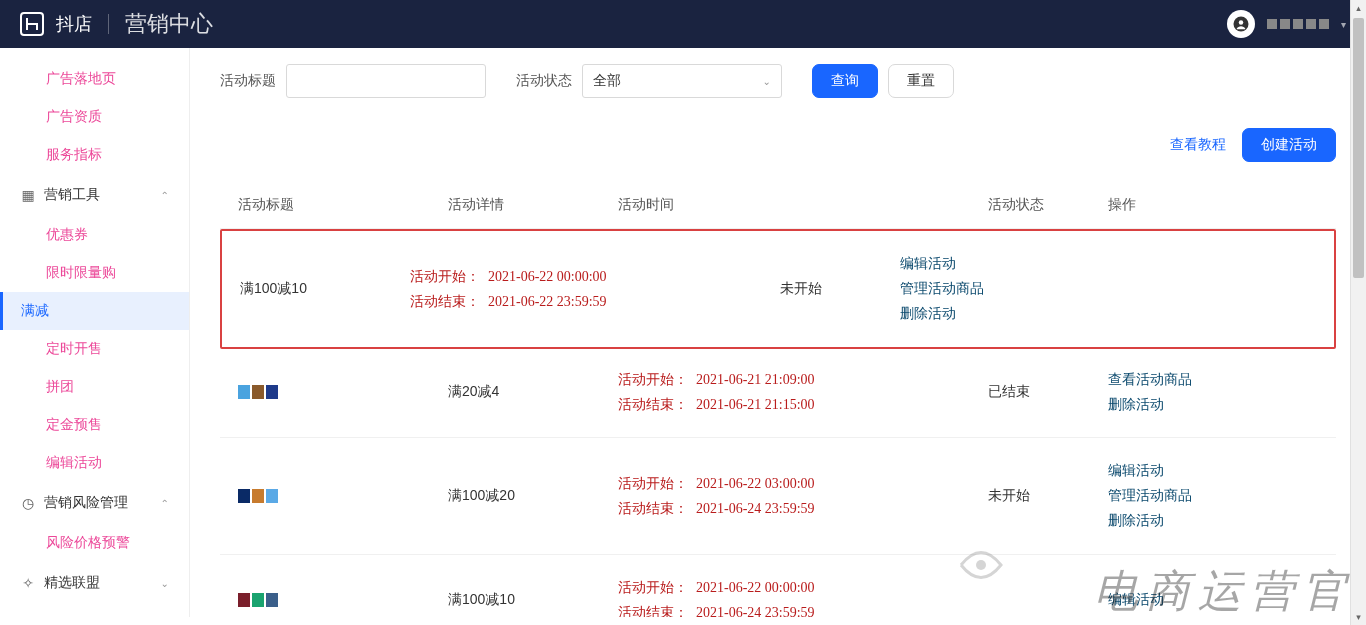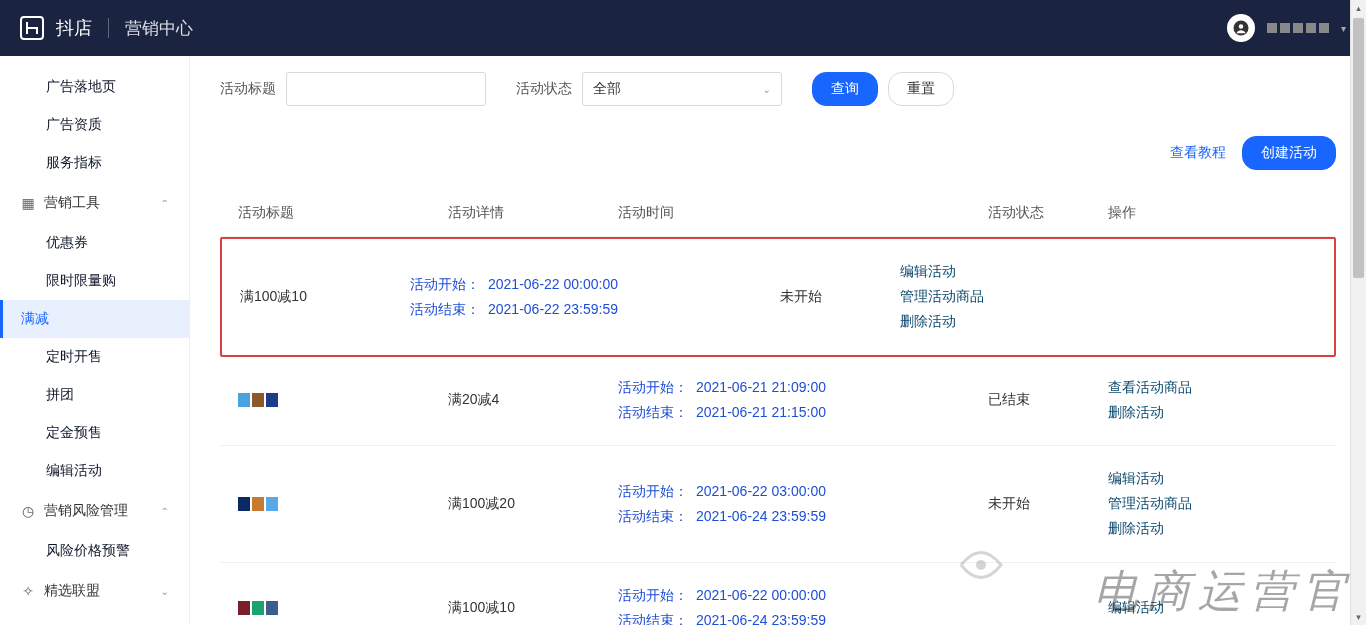--- a/index.html
+++ b/index.html
@@ -1,63 +1,63 @@
 <!DOCTYPE html>
 <html><head>
 <meta charset="utf-8">
 <style>
 * { margin: 0; padding: 0; box-sizing: border-box; }
 body { font-family: -apple-system, BlinkMacSystemFont, "Segoe UI", "PingFang SC", "Microsoft YaHei", sans-serif; font-size: 14px; color: #333; background: #fff; }
 
-.header { background: #1a2340; height: 56px; display: flex; align-items: center; padding: 0 20px; color: #fff; }
+.header { background: #1a2340; height: 48px; display: flex; align-items: center; padding: 0 20px; color: #fff; }
 .header-logo { display: flex; align-items: center; gap: 8px; }
 .logo-icon { width: 24px; height: 24px; border: 2px solid #fff; border-radius: 4px; display: flex; align-items: center; justify-content: center; font-size: 14px; font-weight: bold; }
 .header-brand { font-size: 18px; font-weight: 500; margin-left: 4px; }
 .header-divider { width: 1px; height: 20px; background: rgba(255,255,255,0.3); margin: 0 16px; }
-.header-title { font-size: 17px; font-weight: 400; color: rgba(255,255,255,0.85); }
+.header-title { font-size: 22px; font-weight: 400; color: rgba(255,255,255,0.85); }
 .header-spacer { flex: 1; }
 .header-right { display: flex; align-items: center; gap: 12px; }
 .avatar { width: 28px; height: 28px; border-radius: 50%; background: #fff; display: flex; align-items: center; justify-content: center; }
 .user-blocks { display: flex; gap: 3px; }
 .user-blocks span { background: #888; width: 10px; height: 10px; }
 .chevron-down { font-size: 10px; color: rgba(255,255,255,0.6); }
 
 .layout { display: flex; height: calc(100vh - 56px); }
 .sidebar { width: 190px; border-right: 1px solid #eee; overflow-y: auto; padding-top: 12px; }
-.sidebar-item { padding: 10px 20px 10px 46px; cursor: pointer; color: #0f172a; font-size: 14px; position: relative; }
+.sidebar-item { padding: 10px 20px 10px 46px; cursor: pointer; color: #ec4899; font-size: 14px; position: relative; }
 .sidebar-section { padding: 12px 20px; cursor: pointer; color: #333; font-size: 14px; display: flex; align-items: center; justify-content: space-between; }
 .sidebar-section-left { display: flex; align-items: center; gap: 8px; }
 .sidebar-section .sec-icon { width: 16px; display: inline-flex; justify-content: center; color: #666; font-size: 14px; }
 .sidebar-section .chev { font-size: 10px; color: #999; }
 .sidebar-item.active { background: #e8f0fe; color: #1966ff; border-left: 3px solid #1966ff; padding-left: 18px; }
 
 .main { flex: 1; padding: 16px 30px; overflow-y: auto; background: #fff; position: relative; }
 .filter-bar { display: flex; align-items: center; gap: 30px; margin-bottom: 30px; flex-wrap: wrap; }
 .filter-group { display: flex; align-items: center; gap: 10px; }
 .filter-label { color: #555; font-size: 14px; }
 .input-text { width: 200px; height: 34px; border: 1px solid #d9d9d9; border-radius: 3px; padding: 0 10px; outline: none; }
 .select-box { width: 200px; height: 34px; border: 1px solid #d9d9d9; border-radius: 3px; padding: 0 10px; display: flex; align-items: center; justify-content: space-between; cursor: pointer; background: #fff; }
 .select-box .chev { font-size: 10px; color: #999; }
-.btn { height: 34px; padding: 0 18px; border-radius: 14px; cursor: pointer; font-size: 14px; border: 1px solid transparent; display: inline-flex; align-items: center; }
+.btn { height: 34px; padding: 0 18px; border-radius: 7px; cursor: pointer; font-size: 14px; border: 1px solid transparent; display: inline-flex; align-items: center; }
 .btn-primary { background: #1966ff; color: #fff; border-color: #1966ff; }
 .btn-default { background: #fff; color: #333; border-color: #d9d9d9; }
 
 .toolbar { display: flex; justify-content: flex-end; gap: 16px; align-items: center; margin-bottom: 20px; }
 .link-btn { color: #1966ff; cursor: pointer; font-size: 14px; }
 
 .table { width: 100%; }
 .table-header { display: flex; padding: 14px 18px; font-size: 14px; color: #555; border-bottom: 1px solid #f0f0f0; }
 .col-title { width: 210px; }
 .col-detail { width: 170px; }
 .col-time { width: 370px; }
 .col-status { width: 120px; }
 .col-action { flex: 1; }
 .table-row { display: flex; padding: 20px 18px; align-items: center; border-bottom: 1px solid #f0f0f0; font-size: 14px; color: #333; }
 .table-row.highlighted { border: 2px solid #d94141; border-radius: 2px; margin-bottom: -2px; }
-.time-line { line-height: 1.8; color: #1d4ed8; }
+.time-line { line-height: 1.8; color: #b91c1c; font-family: Liberation Serif, serif; }
 .time-lbl { margin-right: 8px; }
 .action-link { color: #0c4a6e; cursor: pointer; line-height: 1.8; }
 .censored { display: flex; gap: 2px; }
 .censored span { width: 12px; height: 14px; }
 .watermark { position: fixed; bottom: 4px; right: 12px; font-size: 44px; color: rgba(0,0,0,0.35); font-style: italic; font-family: "STKaiti","KaiTi",serif; pointer-events: none; letter-spacing: 8px; margin-top: 16px; }
 .watermark-logo { position: fixed; bottom: 30px; right: 355px; pointer-events: none; opacity: 0.35; }
 
 .scrollbar-right { position: fixed; right: 0; top: 0; width: 16px; height: 100%; background: #f1f1f1; border-left: 1px solid #e0e0e0; }
 .scrollbar-thumb { position: absolute; left: 2px; right: 2px; top: 18px; height: 260px; background: #c1c1c1; border-radius: 2px; }
 .scrollbar-arrow { position: absolute; left: 0; right: 0; height: 16px; text-align: center; font-size: 9px; color: #666; line-height: 16px; }

